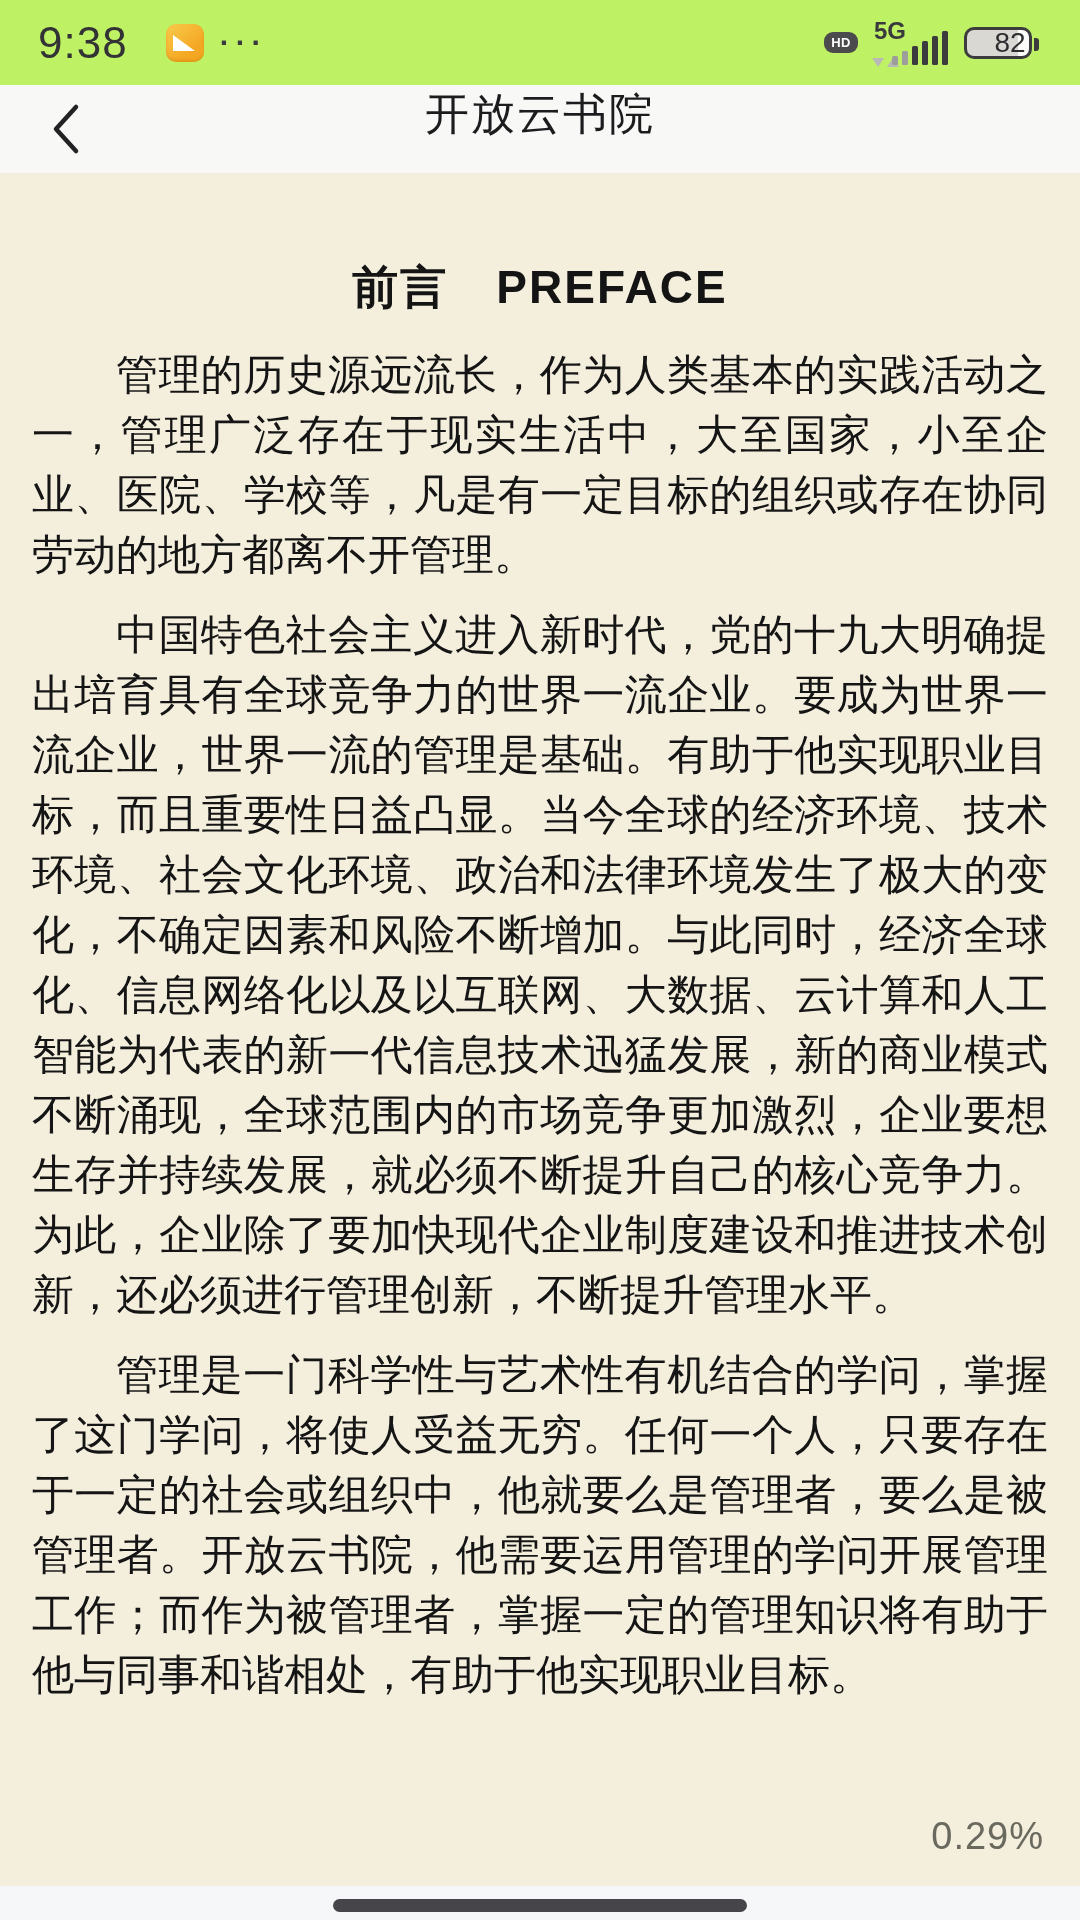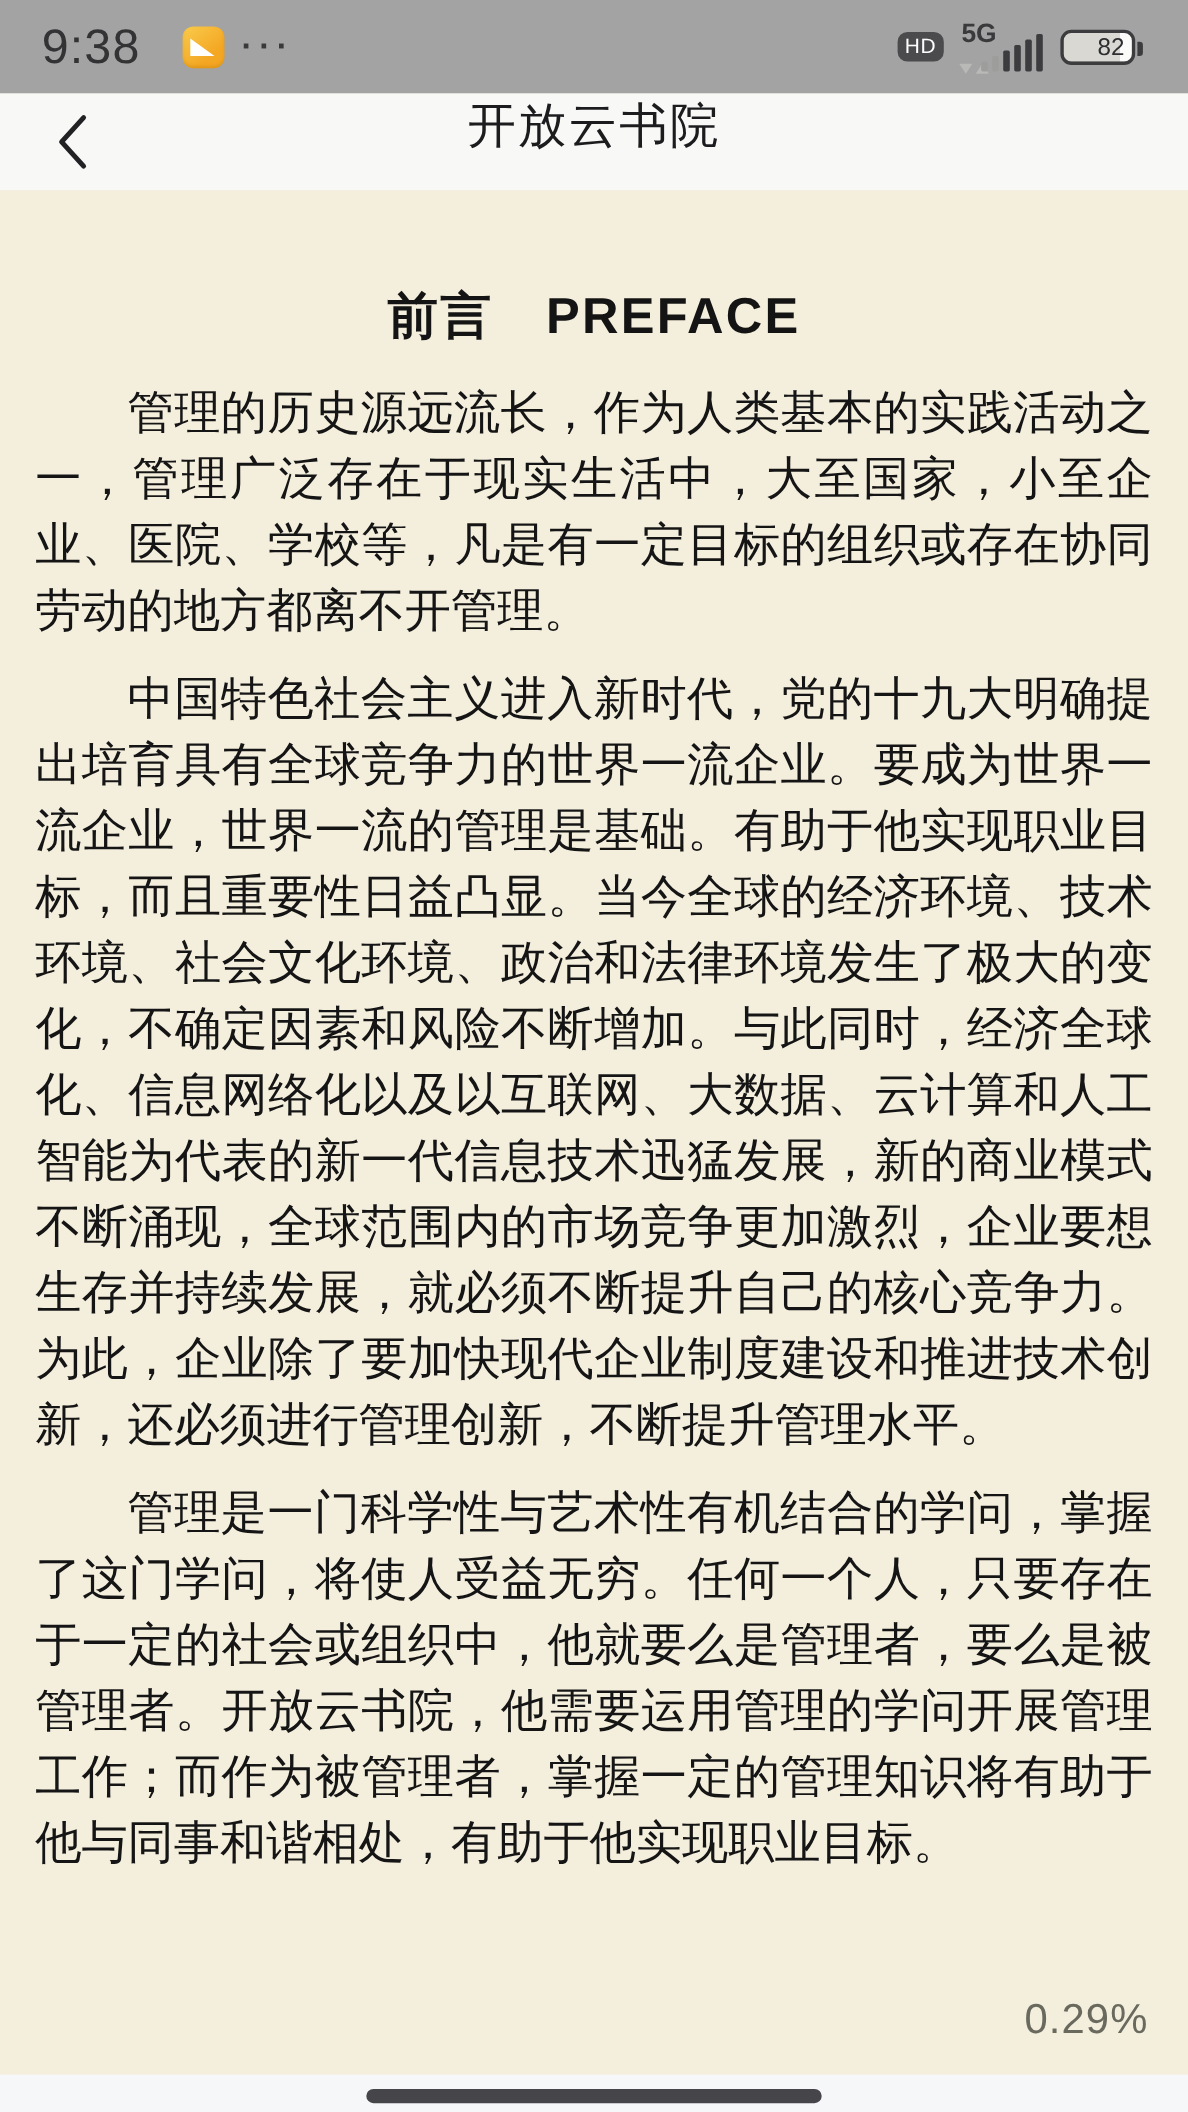--- a/index.html
+++ b/index.html
@@ -1,45 +1,45 @@
 <!DOCTYPE html>
 <html><head>
 <meta charset="utf-8">
 <style>
   * { margin:0; padding:0; box-sizing:border-box; }
   html,body { width:1080px; height:1920px; overflow:hidden; background:#f4eedd;
     font-family:"Liberation Sans", sans-serif; }
 
   
   .statusbar { position:absolute; left:0; top:0; width:1080px; height:85px;
-    background:#a3a3a3; display:flex; align-items:center; }
+    background:#bef264; display:flex; align-items:center; }
   .sb-left { display:flex; align-items:center; position:absolute; left:38px; top:0; height:85px; }
   .sb-time { font-size:44px; font-weight:500; color:#333335; letter-spacing:1px; }
   .sb-appicon { width:38px; height:38px; margin-left:38px; border-radius:10px;
     background:linear-gradient(140deg,#f9cb4c 0%,#f4a723 70%); position:relative; overflow:hidden;
     box-shadow:inset 0 -2px 3px rgba(190,120,0,.35); }
   .sb-appicon::after { content:""; position:absolute; left:7px; top:11px;
     width:0; height:0; border-left:22px solid #ffffff; border-top:16px solid transparent; }
   .sb-dots { margin-left:16px; font-size:30px; color:#3a3a3c; letter-spacing:6px; font-weight:700; }
   .sb-right { position:absolute; right:48px; top:0; height:85px; display:flex; align-items:center; }
-  .hd-badge { background:#4b4b4d; color:#fdfdfd; font-size:19px; font-weight:400;
+  .hd-badge { background:#4b4b4d; color:#fdfdfd; font-size:13px; font-weight:700;
     border-radius:9px; padding:4px 7px; line-height:1; letter-spacing:.5px; }
   .net-group { margin-left:12px; position:relative; width:78px; height:48px; }
   .net-5g { position:absolute; left:4px; top:-2px; font-size:24px; font-weight:700; color:#3a3a3c; }
   .net-arrows { position:absolute; left:2px; bottom:0; display:flex; gap:3px; }
   .net-arrows span { width:0; height:0; }
   .arr-dn { border-left:6px solid transparent; border-right:6px solid transparent; border-top:9px solid #b9b9b7; }
   .arr-up { border-left:6px solid transparent; border-right:6px solid transparent; border-bottom:9px solid #b9b9b7; }
   .sig-bars { position:absolute; right:0; bottom:2px; display:flex; align-items:flex-end; gap:4px; }
   .sig-bars i { display:block; width:6px; border-radius:1.5px; background:#3c3c3e; }
   .sig-bars i.dim { background:#9d9d9b; }
   .battery { margin-left:16px; position:relative; width:68px; height:32px;
     border:3px solid #3c3c3e; border-radius:10px; display:flex; align-items:center; justify-content:center;
     background:linear-gradient(to right,#d9d8d3 0 82%,#fbfbf9 82% 100%); }
-  .battery-num { font-size:22px; font-weight:500; color:#2e2e30;margin-left:24px; }
+  .battery-num { font-size:28px; font-weight:500; color:#2e2e30;margin-left:24px; }
   .battery-nub { position:absolute; right:-10px; top:8px; width:5px; height:13px;
     background:#3c3c3e; border-radius:0 3px 3px 0; }
 
   
   .navbar { position:absolute; left:0; top:85px; width:1080px; height:88px;
     background:#f8f8f6; display:flex; align-items:flex-start; justify-content:center; }
   .back-btn { position:absolute; left:36px; top:14px; width:60px; height:60px;
     display:flex; align-items:center; justify-content:center; cursor:pointer; }
   .nav-title { font-size:44px; font-weight:500; color:#1c1c1e; letter-spacing:2px; }
 

